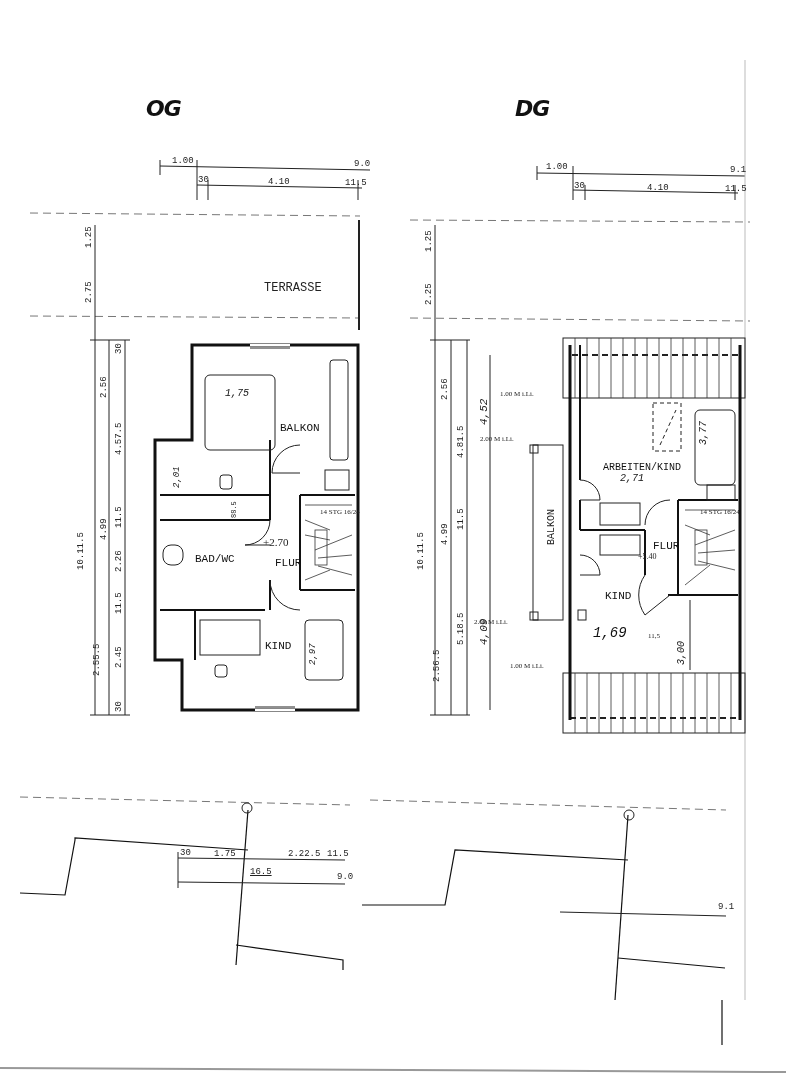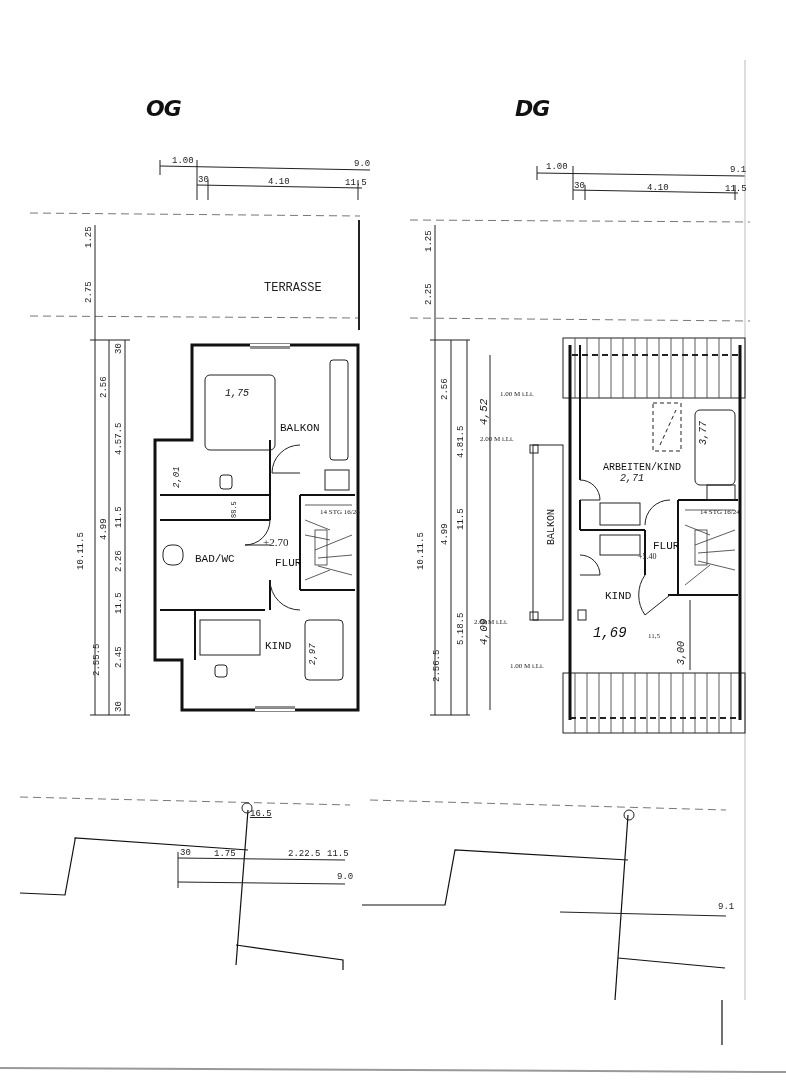--- a/index.html
+++ b/index.html
@@ -240,21 +240,21 @@
 <div class="abs dimv" style="left:172px;top:488px;font-style:italic;">2,01</div>
 <div class="abs room" style="left:275px;top:557px;">FLUR</div>
 <div class="abs small" style="left:263px;top:536px;font-size:11px;">+2.70</div>
 <div class="abs room" style="left:265px;top:640px;">KIND</div>
 <div class="abs dimv" style="left:308px;top:665px;font-style:italic;">2,97</div>
 <div class="abs small" style="left:320px;top:508px;">14 STG 16/24</div>
 <div class="abs dimv" style="left:230px;top:518px;font-size:7px;">88.5</div>
 
 <div class="abs dim" style="left:180px;top:848px;">30</div>
 <div class="abs dim" style="left:214px;top:849px;">1.75</div>
-<div class="abs dim" style="left:250px;top:809px;text-decoration:underline;">16.5</div>
+<div class="abs dim" style="left:250px;top:867px;text-decoration:underline;">16.5</div>
 <div class="abs dim" style="left:288px;top:849px;">2.22.5</div>
 <div class="abs dim" style="left:327px;top:849px;">11.5</div>
 <div class="abs dim" style="left:337px;top:872px;">9.0</div>
 
 <div class="abs dimv" style="left:424px;top:252px;">1.25</div>
 <div class="abs dimv" style="left:424px;top:305px;">2.25</div>
 <div class="abs dimv" style="left:440px;top:400px;">2.56</div>
 <div class="abs dimv" style="left:456px;top:458px;">4.81.5</div>
 <div class="abs dimv" style="left:416px;top:570px;">10.11.5</div>
 <div class="abs dimv" style="left:440px;top:545px;">4.99</div>

